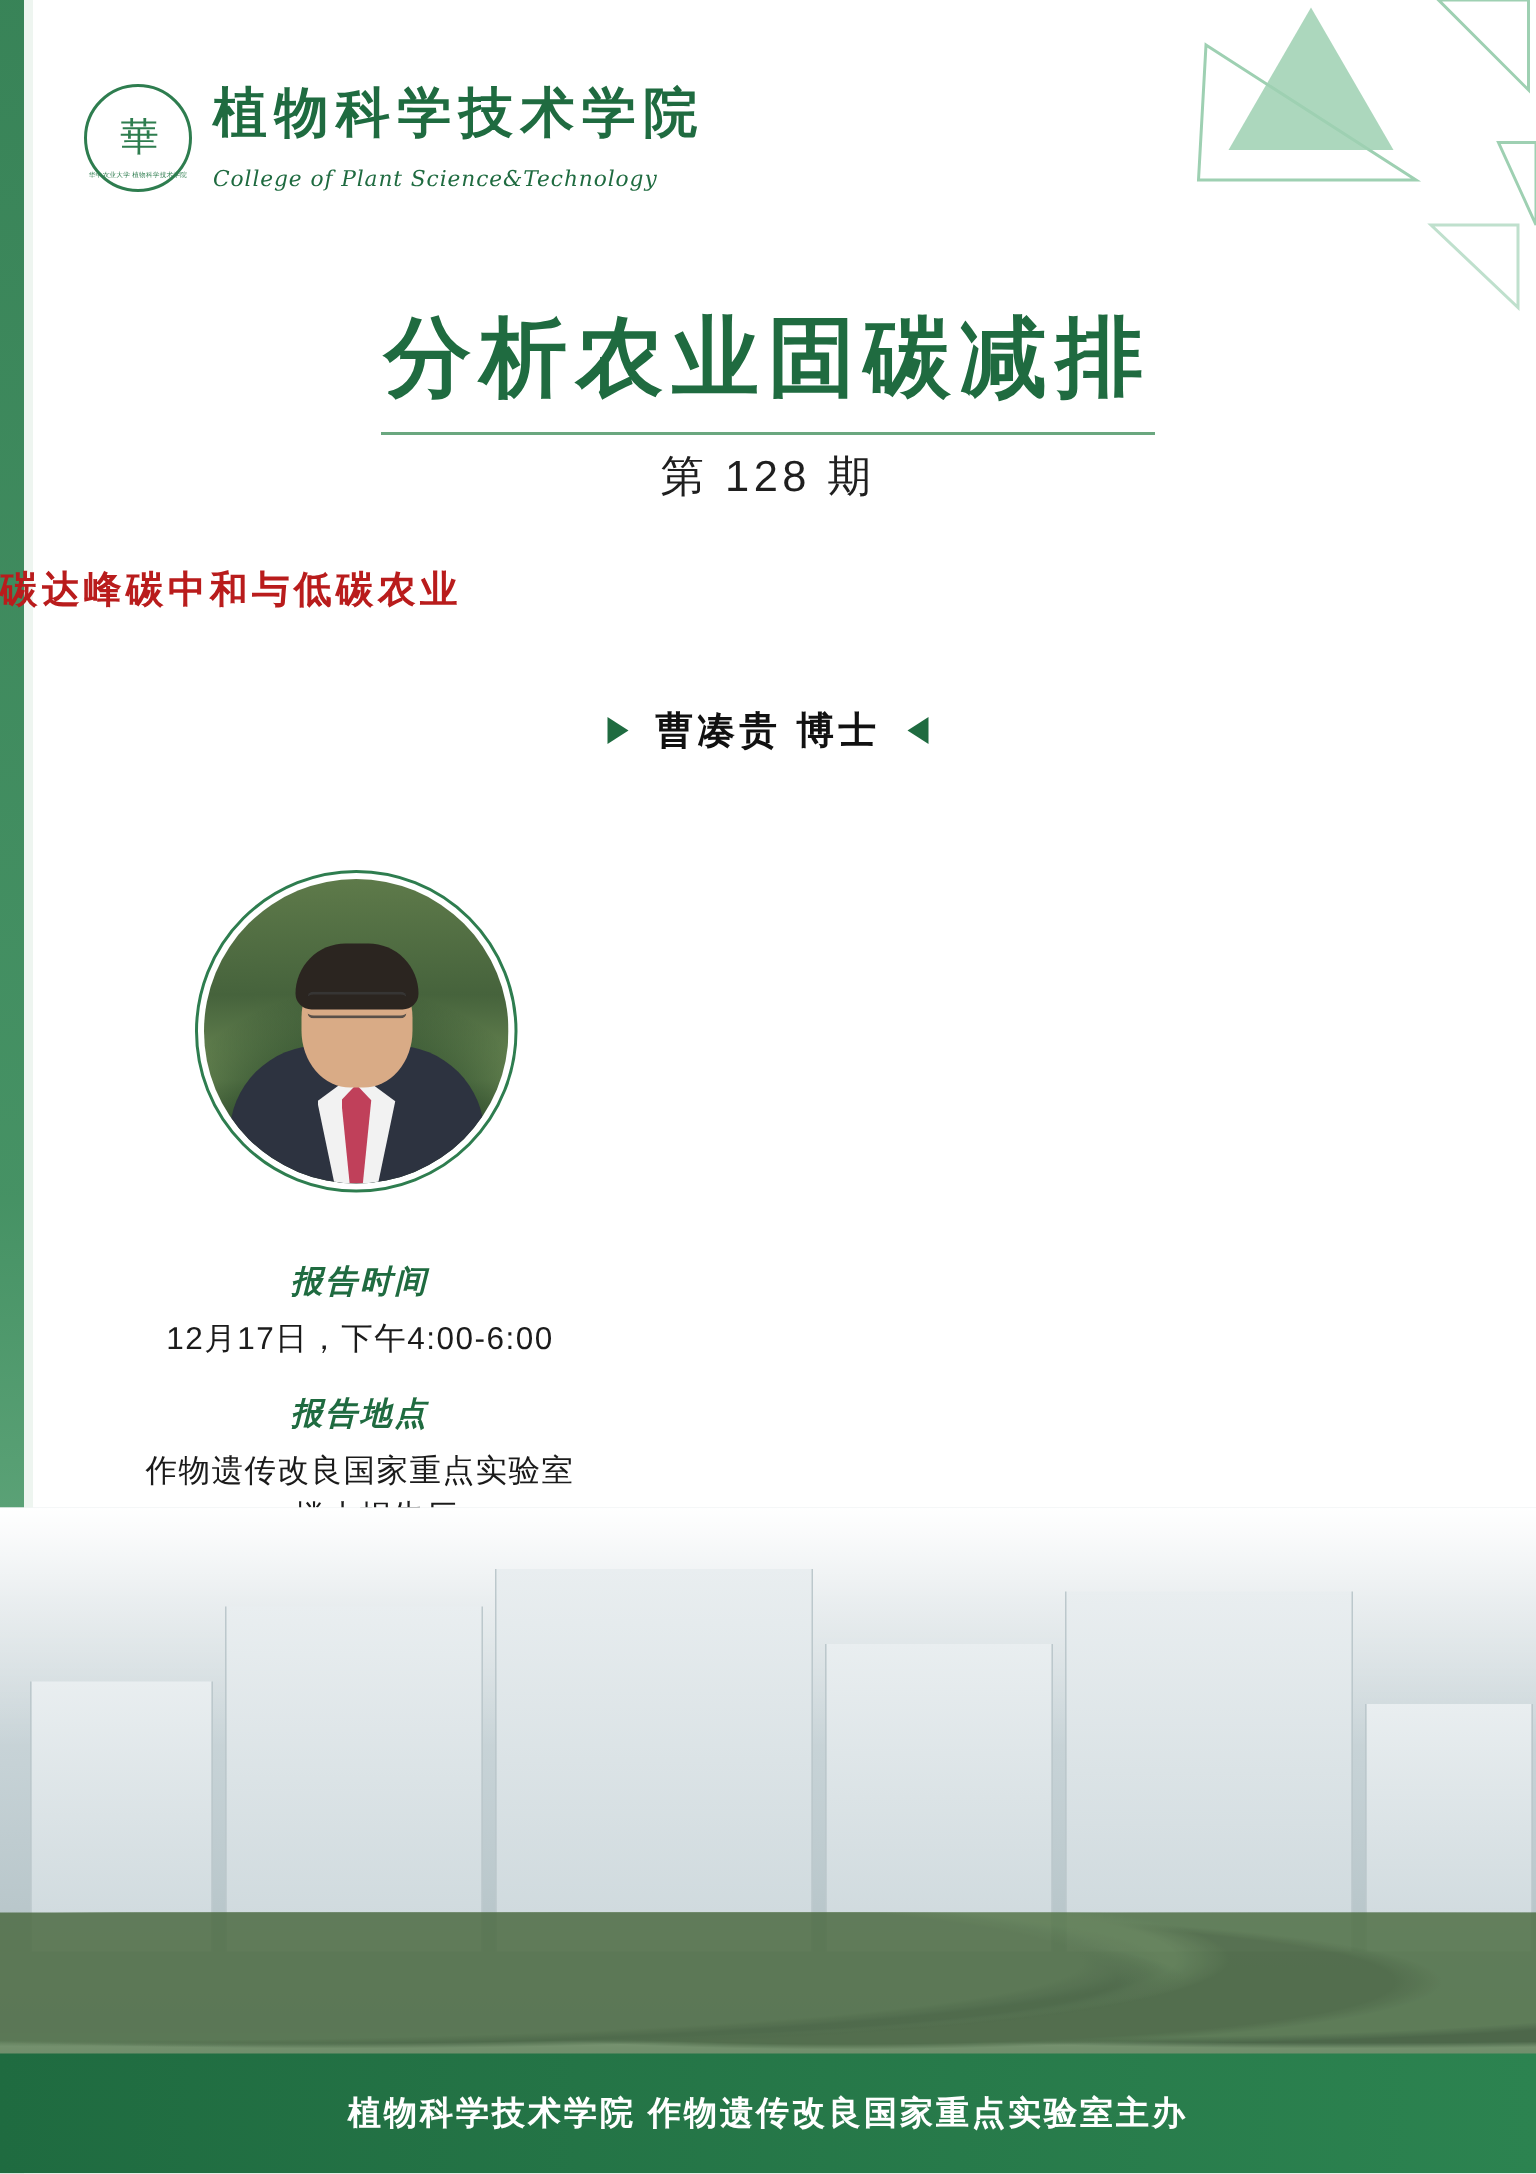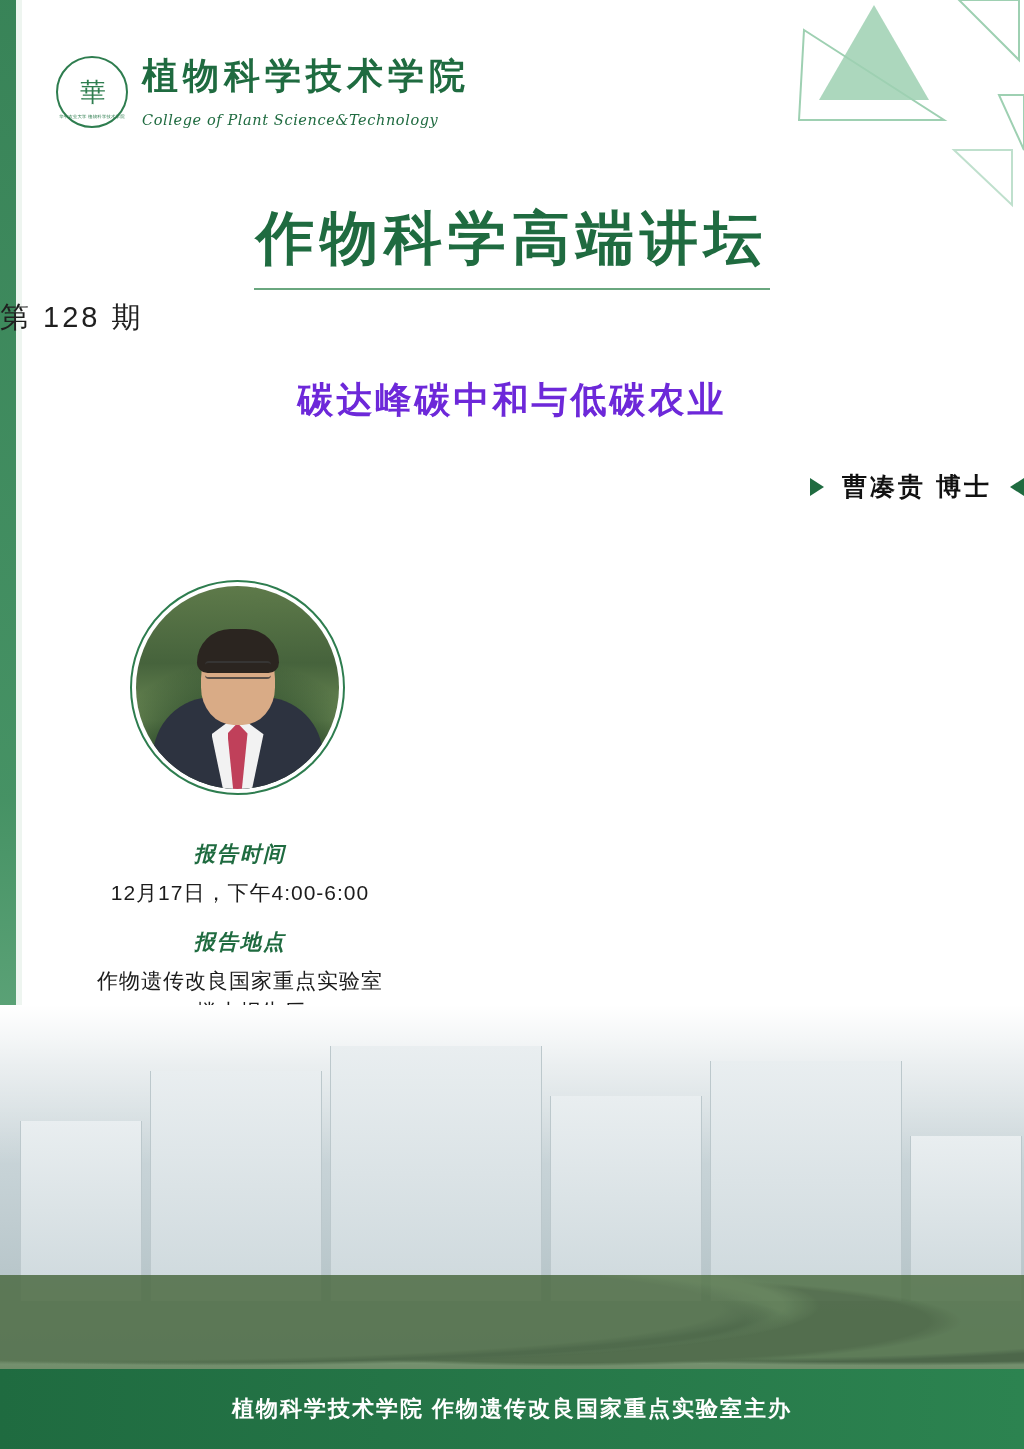--- a/index.html
+++ b/index.html
@@ -105,40 +105,41 @@
     left: 50%;
     transform: translateX(-50%);
     top: 288px;
     width: 516px;
     height: 2px;
     background: #6aa77f;
   }
   .issue {
     position: absolute;
     left: 0; right: 0; top: 298px;
+    text-align: center;
     font-size: 29px;
     color: #1f1f1f;
     letter-spacing: 3px;
   }
   .subject {
     position: absolute;
     left: 0; right: 0; top: 376px;
-    text-align: center;
-    font-family: "DejaVu Serif", serif;
-    font-weight: 700;
-    font-size: 36px;
-    color: #6d28d9;
+    text-align: left;
+    font-family: "DejaVu Serif", serif;
+    font-weight: 700;
+    font-size: 25px;
+    color: #b91c1c;
     letter-spacing: 3px;
   }
   .speaker-row {
     position: absolute;
     left: 0; right: 0; top: 470px;
     display: flex;
     align-items: center;
-    justify-content: flex-end;
+    justify-content: center;
     gap: 18px;
   }
   .tri {
     width: 0; height: 0;
     border-top: 9px solid transparent;
     border-bottom: 9px solid transparent;
   }
   .tri-right { border-left: 14px solid #1f6b40; }
   .tri-left  { border-right: 14px solid #1f6b40; }
   .speaker-name {
@@ -327,21 +328,21 @@
     <div class="logo-mark">
       <span class="inner-glyph">華</span>
       <span class="ring-text">华中农业大学 植物科学技术学院</span>
     </div>
     <div>
       <div class="logo-text-cn">植物科学技术学院</div>
       <div class="logo-text-en">College of Plant Science&amp;Technology</div>
     </div>
   </div>
 
-  <div class="title-main">作物科学高端讲坛</div>
+  <div class="title-main">分析农业固碳减排</div>
   <div class="title-rule"></div>
   <div class="issue">第 128 期</div>
   <div class="subject">碳达峰碳中和与低碳农业</div>
 
   <div class="speaker-row">
     <span class="tri tri-right"></span>
     <span class="speaker-name">曹凑贵  博士</span>
     <span class="tri tri-left"></span>
   </div>
 

